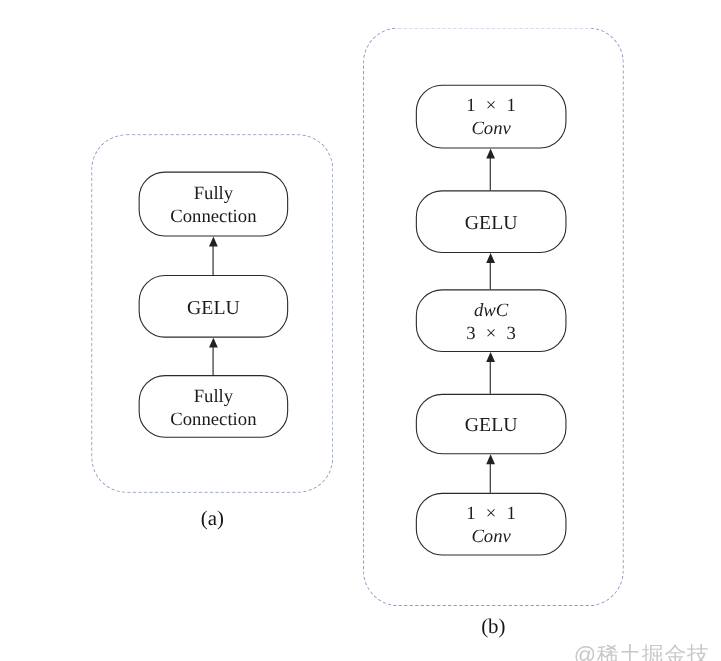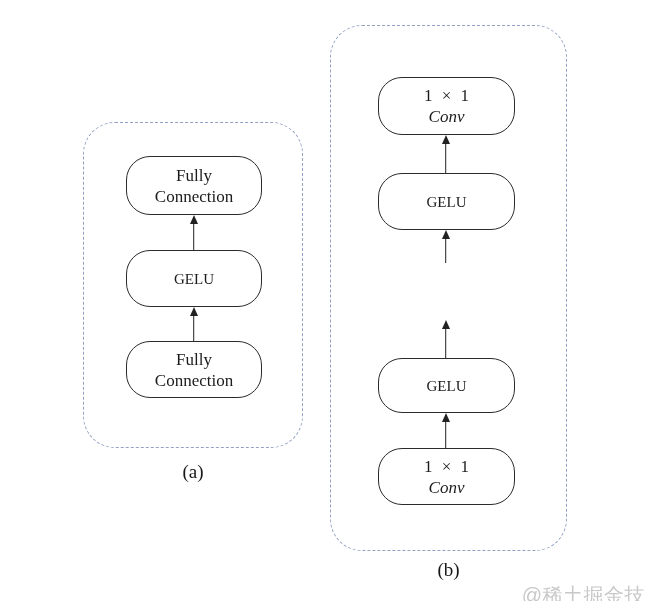--- a/index.html
+++ b/index.html
@@ -32,21 +32,21 @@
     justify-content: center;
     color: #1b1b1b;
   }
   .node .ln {
     display: block;
     text-align: center;
     font-size: 17px;
     line-height: 21px;
     white-space: pre;
   }
-  .node.single .ln { font-size: 15px; line-height: 22px; }
+  .node.single .ln { font-size: 18px; line-height: 22px; }
   .ln.it { font-style: italic; text-align: center; }
   .ln.math { word-spacing: 5px; }
   .arrow { position: absolute; width: 9px; }
   .arrow .shaft {
     position: absolute;
     left: 50%;
     transform: translateX(-50%);
     top: 5px;
     bottom: 0;
     width: 1.6px;
@@ -119,20 +119,24 @@
 
   <div class="node" style="left:378px; top:77px; width:137px; height:58px;">
     <span class="ln math">1 × 1</span>
     <span class="ln it">Conv</span>
   </div>
 
   <div class="node single" style="left:378px; top:173px; width:137px; height:57px;">
     <span class="ln">GELU</span>
   </div>
 
+  <div class="node" style="left:378px; top:263px; width:137px; height:57px;">
+    <span class="ln it">dwC</span>
+    <span class="ln math">3 × 3</span>
+  </div>
 
   <div class="node single" style="left:378px; top:358px; width:137px; height:55px;">
     <span class="ln">GELU</span>
   </div>
 
   <div class="node" style="left:378px; top:448px; width:137px; height:57px;">
     <span class="ln math">1 × 1</span>
     <span class="ln it">Conv</span>
   </div>
 

